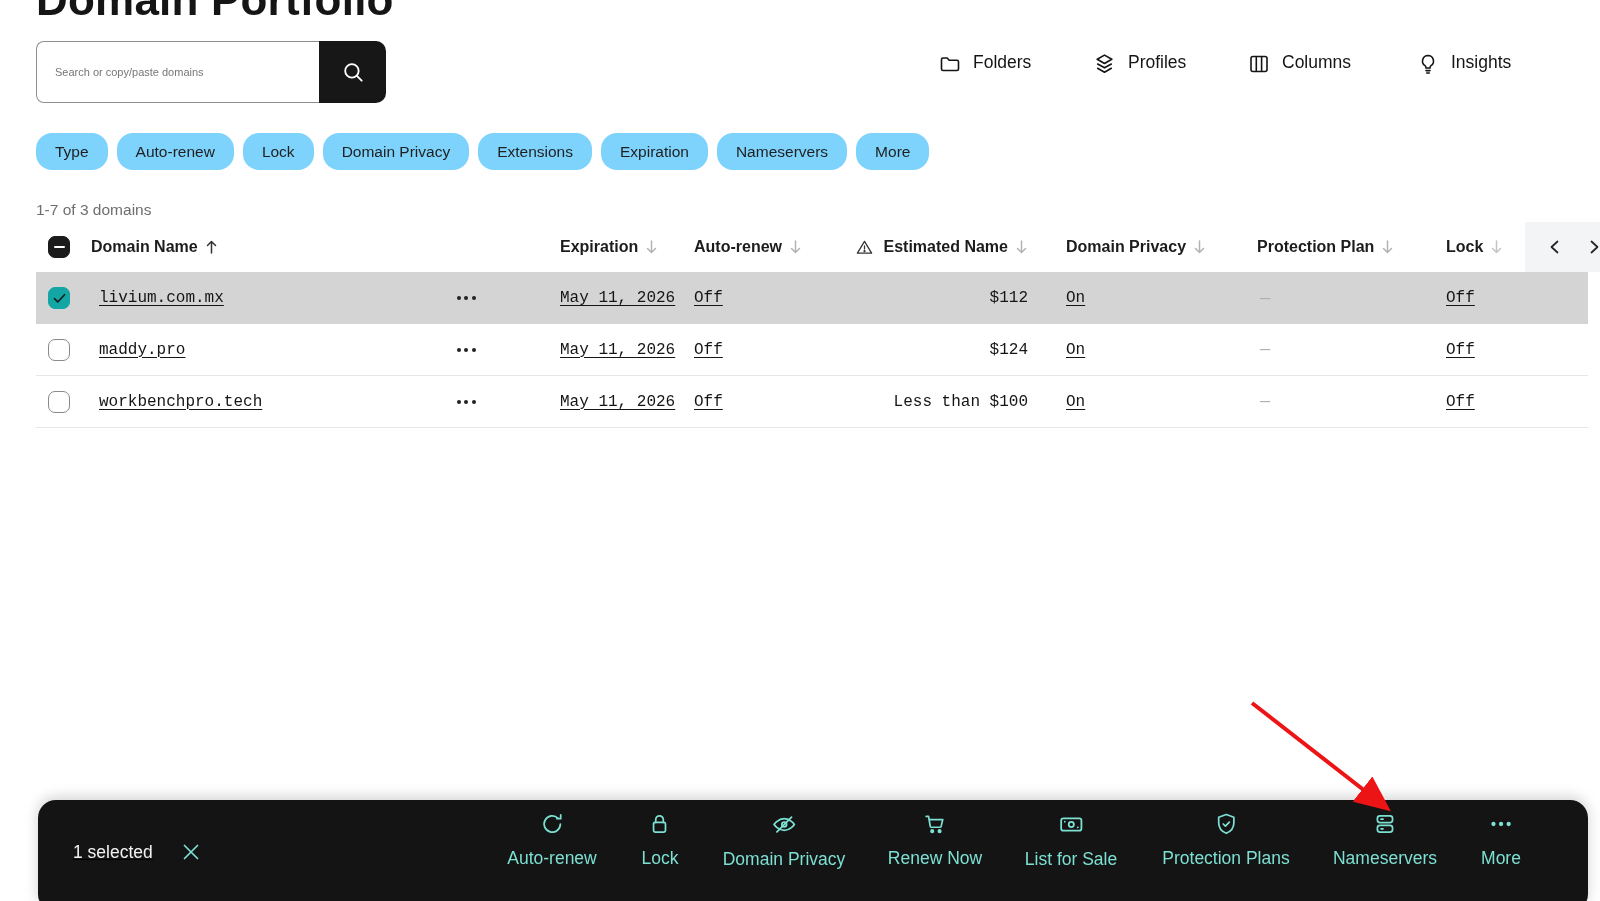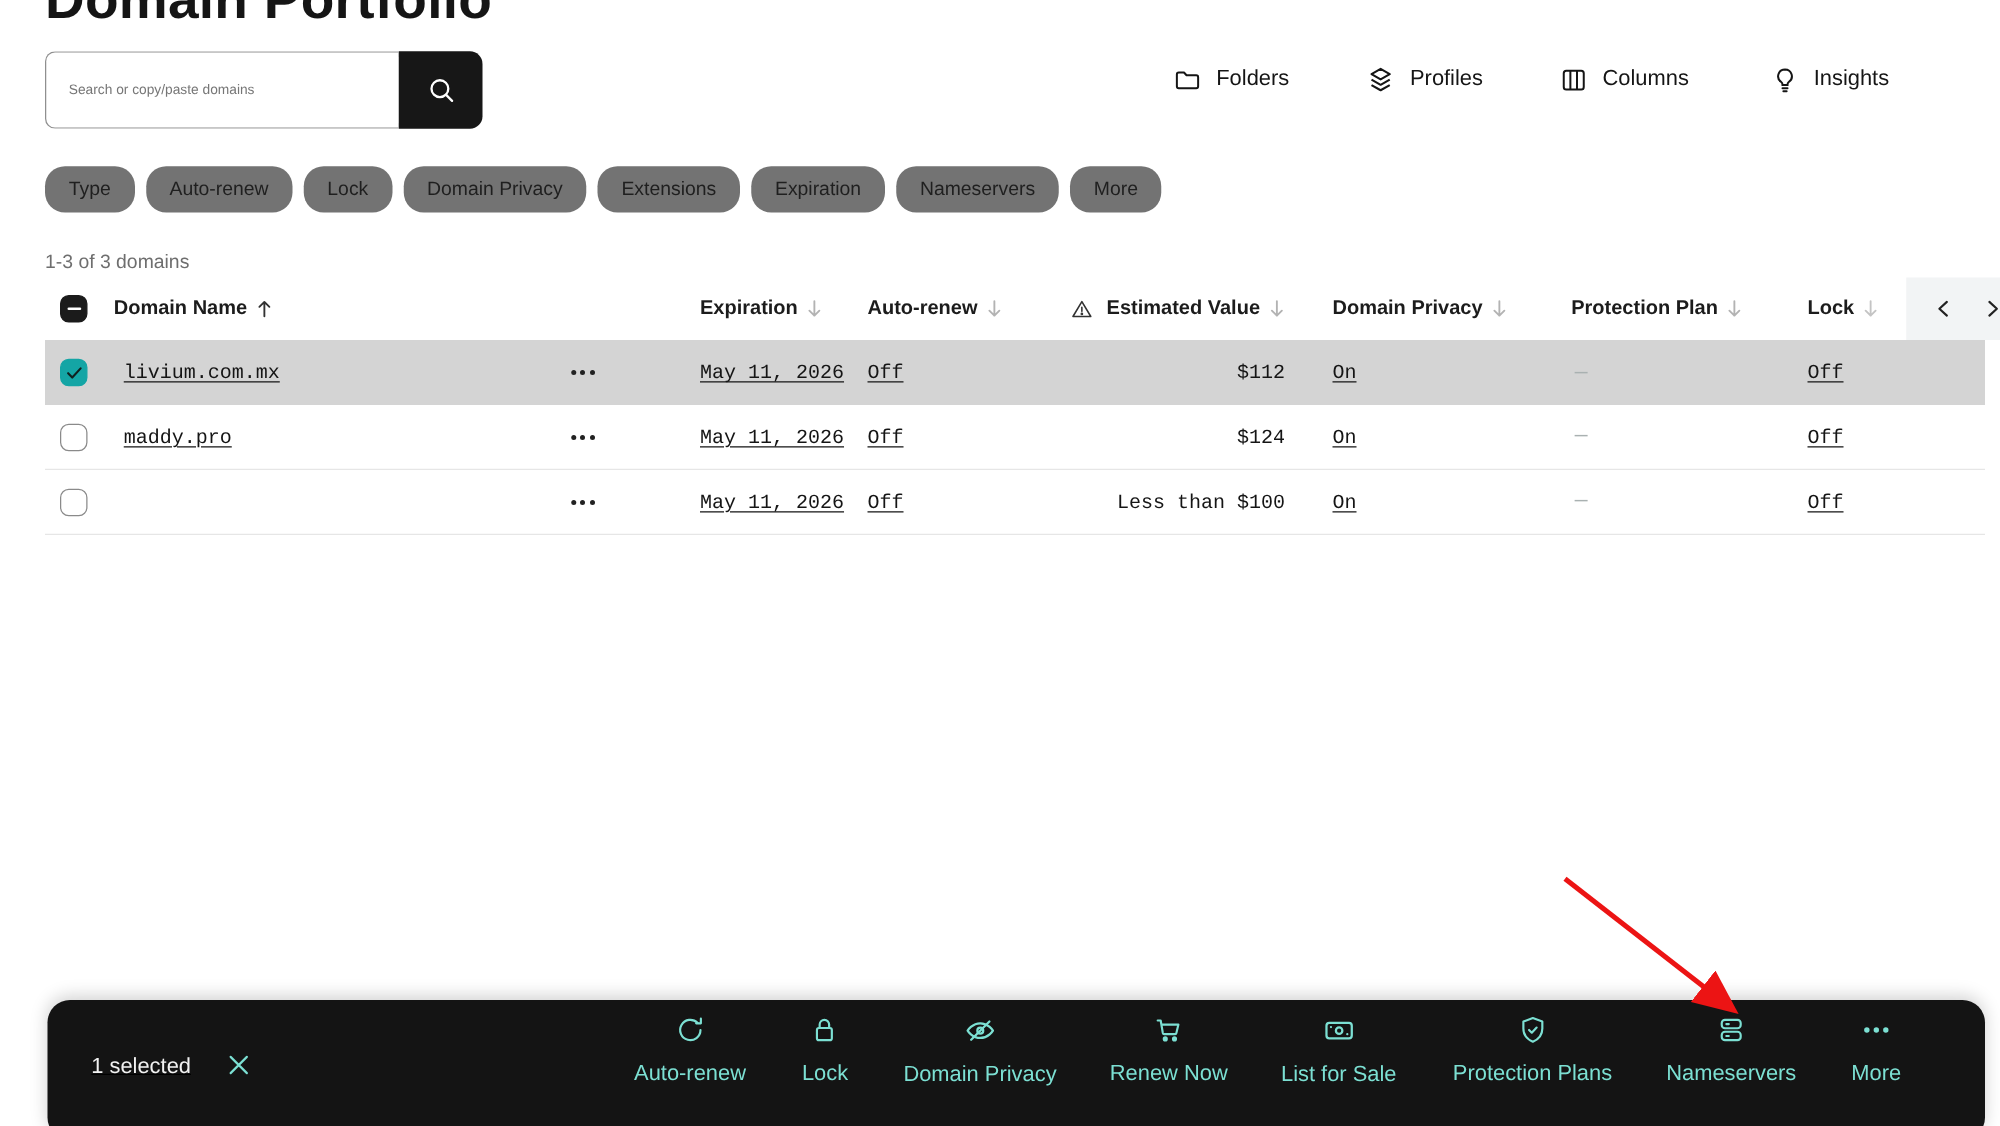--- a/index.html
+++ b/index.html
@@ -13,21 +13,21 @@
   .search-wrap { position:absolute; left:36px; top:41px; height:62px; display:flex; }
   .search-input { width:283px; height:62px; border:1px solid #8f8f8f; border-right:none; border-radius:8px 0 0 8px; padding:0 18px; font-size:11px; color:#222; outline:none; font-family:"Liberation Sans",sans-serif; }
   .search-input::placeholder { color:#767676; }
   .search-btn { width:67px; height:62px; background:#171717; border:none; border-radius:0 10px 10px 0; cursor:pointer; display:flex; align-items:center; justify-content:center; }
 
   
   .top-action { position:absolute; top:52px; height:42px; display:flex; gap:11px; background:none; border:none; cursor:pointer; font-family:"Liberation Sans",sans-serif; font-size:17.5px; color:#151515; }
 
   
   .filter-row { position:absolute; left:36px; top:133px; display:flex; gap:9px; }
-  .pill { height:37px; padding:0 19px; border:none; border-radius:16px; background:#737373; color:#1f1f1f; font-size:15.5px; font-family:"Liberation Sans",sans-serif; display:flex; align-items:center; cursor:pointer; white-space:nowrap; }
+  .pill { height:37px; padding:0 19px; border:none; border-radius:16px; background:#7dd3fc; color:#1f1f1f; font-size:15.5px; font-family:"Liberation Sans",sans-serif; display:flex; align-items:center; cursor:pointer; white-space:nowrap; }
 
   .result-count { position:absolute; left:36px; top:201px; font-size:15.5px; color:#6e6e6e; }
 
   
   .thead { position:absolute; left:36px; top:222px; width:1552px; height:50px; }
   .trow { position:absolute; left:36px; width:1552px; height:52px;font-family:Liberation Mono, monospace; }
   .trow.selected { background:#d4d4d4; }
   .trow.r2 { top:272px; }
   .trow.r3 { top:324px; border-bottom:1px solid #e6e6e6; }
   .trow.r4 { top:376px; border-bottom:1px solid #e6e6e6; }
@@ -134,21 +134,21 @@
     <button class="pill">Type</button>
     <button class="pill">Auto-renew</button>
     <button class="pill">Lock</button>
     <button class="pill">Domain Privacy</button>
     <button class="pill">Extensions</button>
     <button class="pill">Expiration</button>
     <button class="pill">Nameservers</button>
     <button class="pill">More</button>
   </div>
 
-  <div class="result-count">1-3 of 3 domains</div>
+  <div class="result-count">1-7 of 3 domains</div>
 
   <div class="thead">
     <div class="cell c-check">
       <span class="checkbox indeterminate">
           <span class="minus-bar"></span>
         </span>
     </div>
     <div class="cell hcell" style="left:55px;">
       <span>Domain Name</span>
       <span>
@@ -174,21 +174,21 @@
       </span>
     </div>
     <div class="cell hcell c-value">
       <span style="margin-right:3px;">
         <svg width="19" height="19" viewBox="0 0 24 24" fill="none" stroke="#333" stroke-width="1.6" stroke-linecap="round" stroke-linejoin="round">
           <path d="M12 4.2 21 19.2H3L12 4.2z"></path>
             <line x1="12" y1="10" x2="12" y2="14"></line>
             <circle cx="12" cy="16.6" r="0.6" fill="#333"></circle>
         </svg>
       </span>
-      <span>Estimated Value</span>
+      <span>Estimated Name</span>
       <span>
         <svg width="13" height="16" viewBox="0 0 13 16" fill="none" stroke="#b3b3b3" stroke-width="1.5" stroke-linecap="round" stroke-linejoin="round">
             <path d="M6.5 2v11.5M2.5 9.5l4 4 4-4"></path>
           </svg>
       </span>
     </div>
     <div class="cell hcell c-privacy">
       <span>Domain Privacy</span>
       <span>
         <svg width="13" height="16" viewBox="0 0 13 16" fill="none" stroke="#b3b3b3" stroke-width="1.5" stroke-linecap="round" stroke-linejoin="round">
@@ -301,20 +301,23 @@
       </div>
     <div class="cell c-lock">
         <a class="tlink">Off</a>
       </div>
   </div>
 
   <div class="trow r4">
     <div class="cell c-check">
         <span class="checkbox unchecked"></span>
       </div>
+    <div class="cell c-domain">
+        <a class="tlink">workbenchpro.tech</a>
+      </div>
     <div class="cell c-dots">
         <button class="dots-btn">
           <i></i>
           <i></i>
           <i></i>
         </button>
       </div>
     <div class="cell c-exp">
         <a class="tlink">May 11, 2026</a>
       </div>

